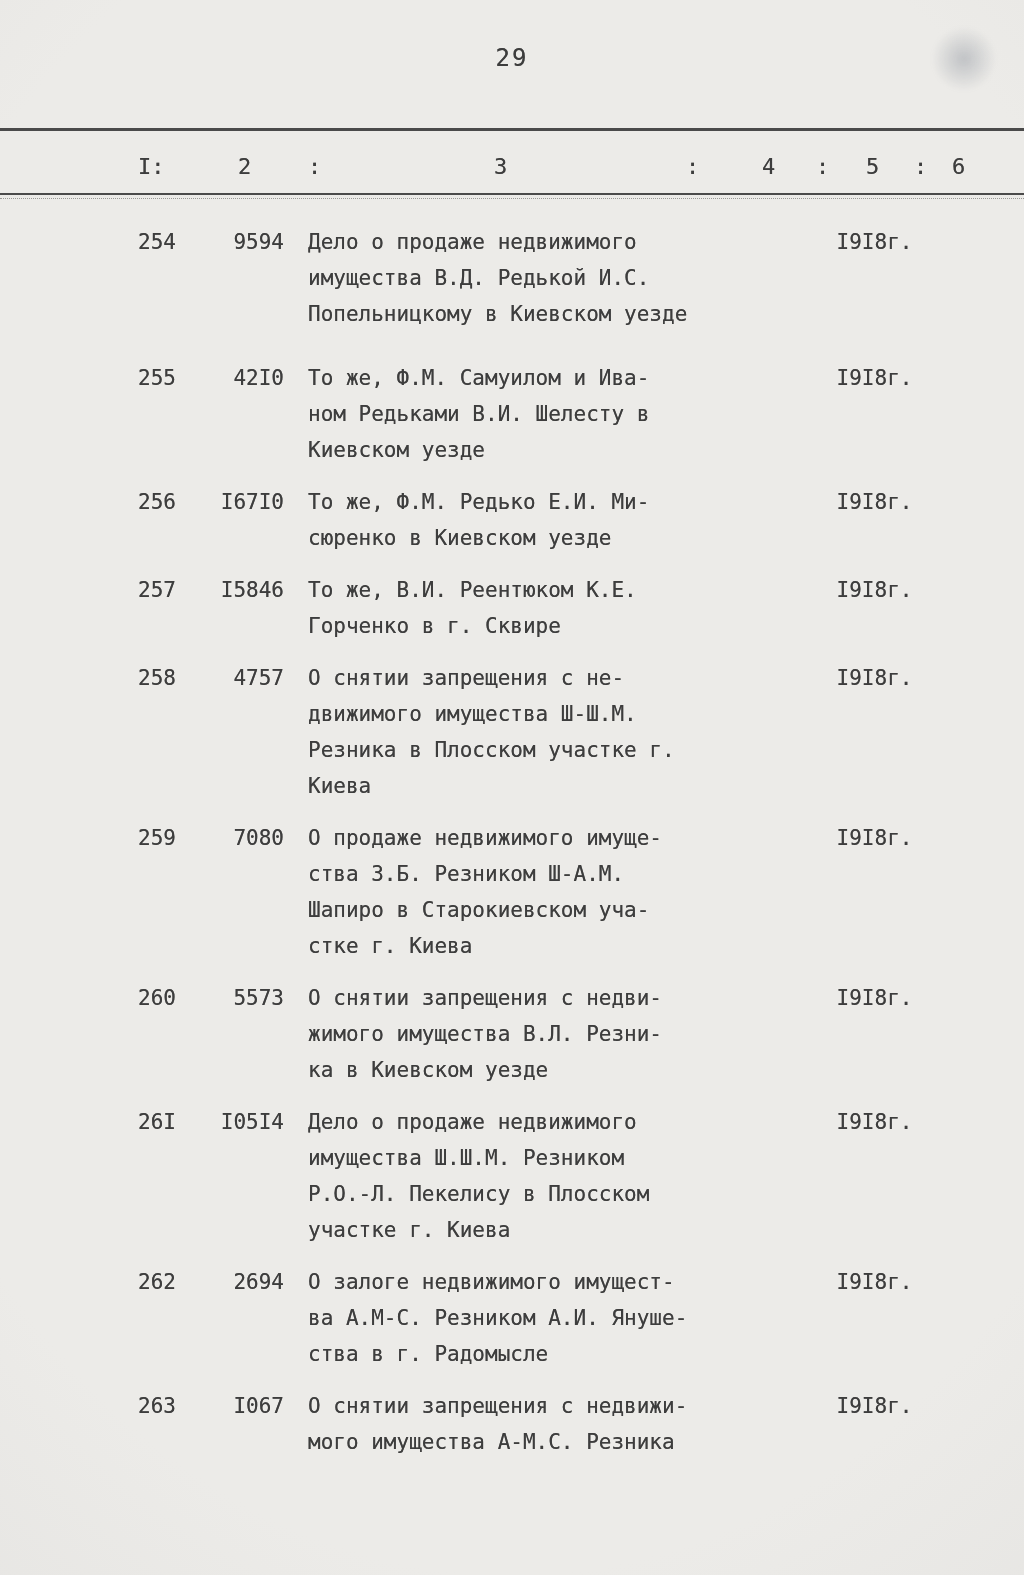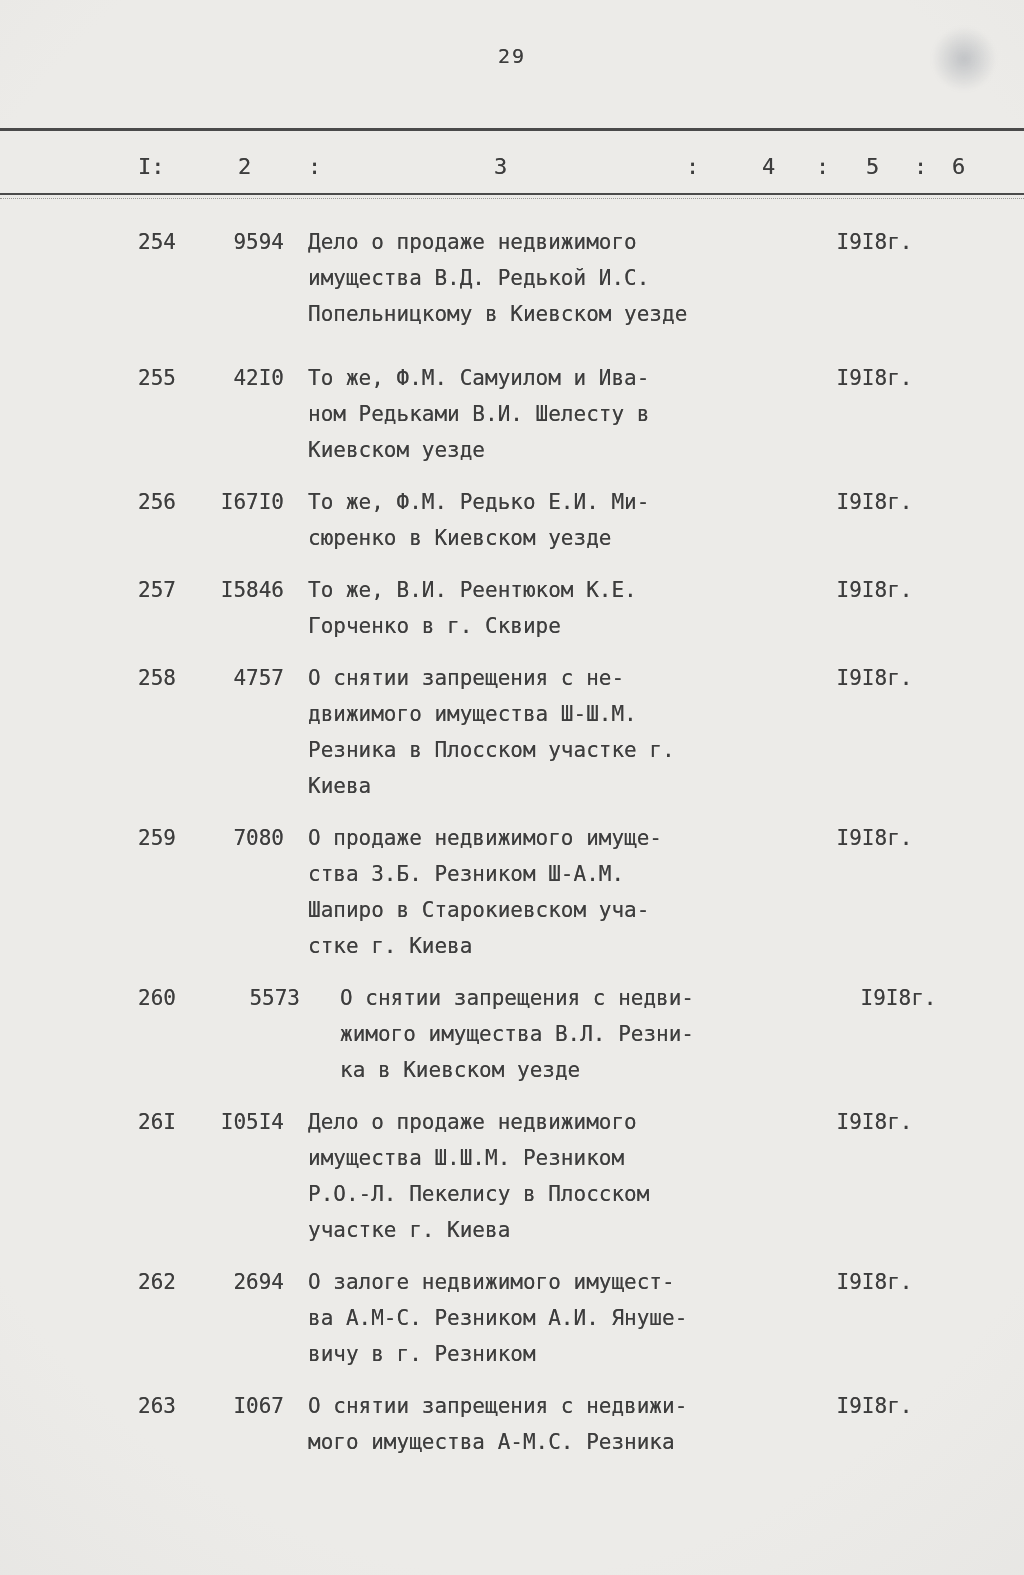--- a/index.html
+++ b/index.html
@@ -17,21 +17,21 @@
     font-family: "DejaVu Sans Mono", "Liberation Mono", monospace;
     overflow: hidden;
     text-shadow: 0 0 0.6px rgba(55,55,55,0.65);
   }
   .page-number {
     position: absolute;
     top: 44px;
     left: 0;
     width: 100%;
     text-align: center;
-    font-size: 20px;
+    font-size: 24px;
     letter-spacing: 2px;
   }
   .smudge {
     position: absolute;
     top: 26px;
     right: 28px;
     width: 64px;
     height: 66px;
     background: radial-gradient(circle at 50% 50%, rgba(110,118,132,0.35), rgba(110,118,132,0) 70%);
     filter: blur(2px);
@@ -88,21 +88,21 @@
   }
   .entry {
     display: grid;
     grid-template-columns: 58px 112px 415px auto;
     padding-left: 138px;
     margin-bottom: 16px;
     font-size: 21px;
     line-height: 36px;
   }
   .entry:nth-child(1) { margin-bottom: 28px; }
-  .entry:nth-child(7) { margin-top: 10px; gap: 16px; }
+  .entry:nth-child(7) { margin-top: 10px; }
   .entry:nth-child(8) { margin-top: 2px; }
   .entry-num { text-align: left; }
   .entry-file { text-align: right; padding-right: 24px; }
   .entry-desc div { white-space: nowrap; }
   .entry-year { align-self: start; padding-left: 2px; text-align: center; }
 </style>
 </head>
 <body>
 
 <div class="page">
@@ -217,21 +217,21 @@
         </div>
     <div class="entry-year">I9I8г.</div>
   </div>
 
   <div class="entry">
     <div class="entry-num">262</div>
     <div class="entry-file">2694</div>
     <div class="entry-desc">
           <div>О залоге недвижимого имущест-</div>
           <div>ва А.М-С. Резником А.И. Януше-</div>
-          <div>вичу в г. Резником</div>
+          <div>ства в г. Радомысле</div>
         </div>
     <div class="entry-year">I9I8г.</div>
   </div>
 
   <div class="entry">
     <div class="entry-num">263</div>
     <div class="entry-file">I067</div>
     <div class="entry-desc">
           <div>О снятии запрещения с недвижи-</div>
           <div>мого имущества А-М.С. Резника</div>

